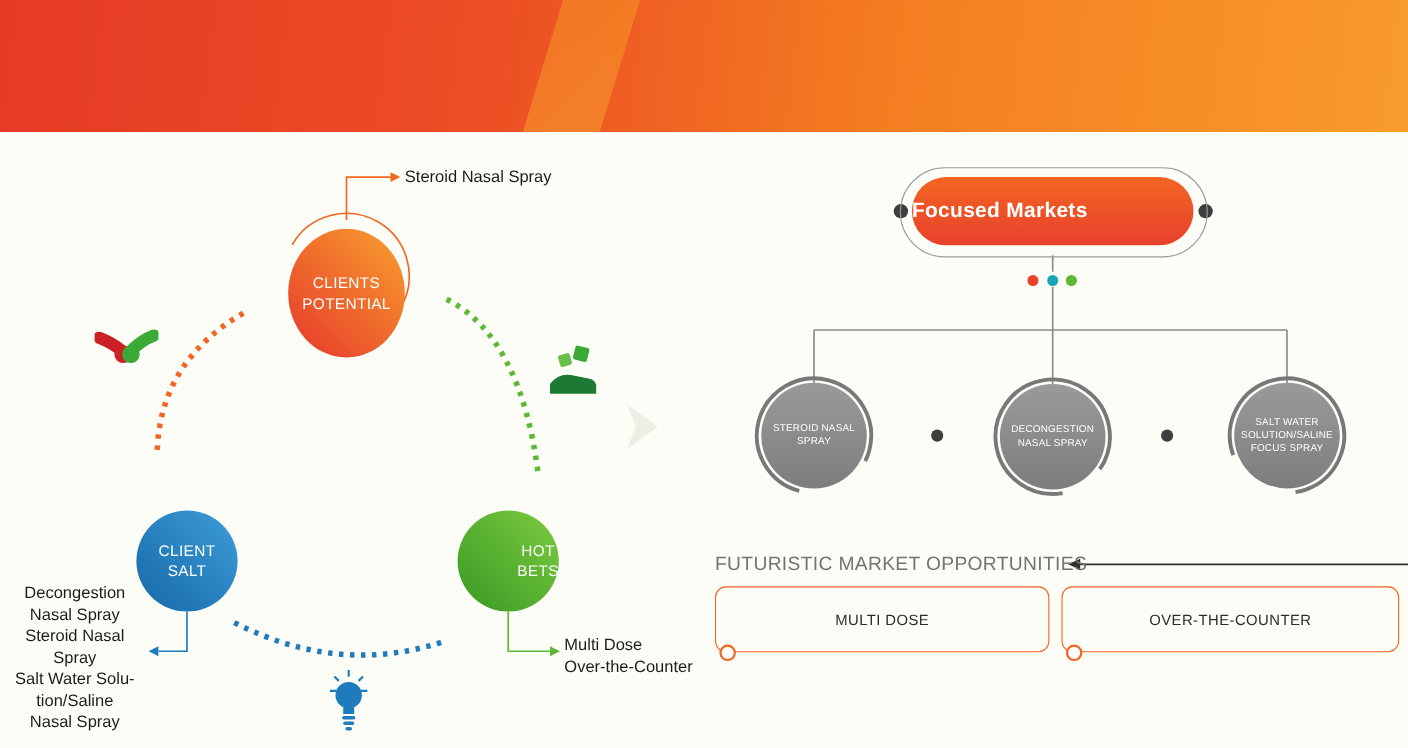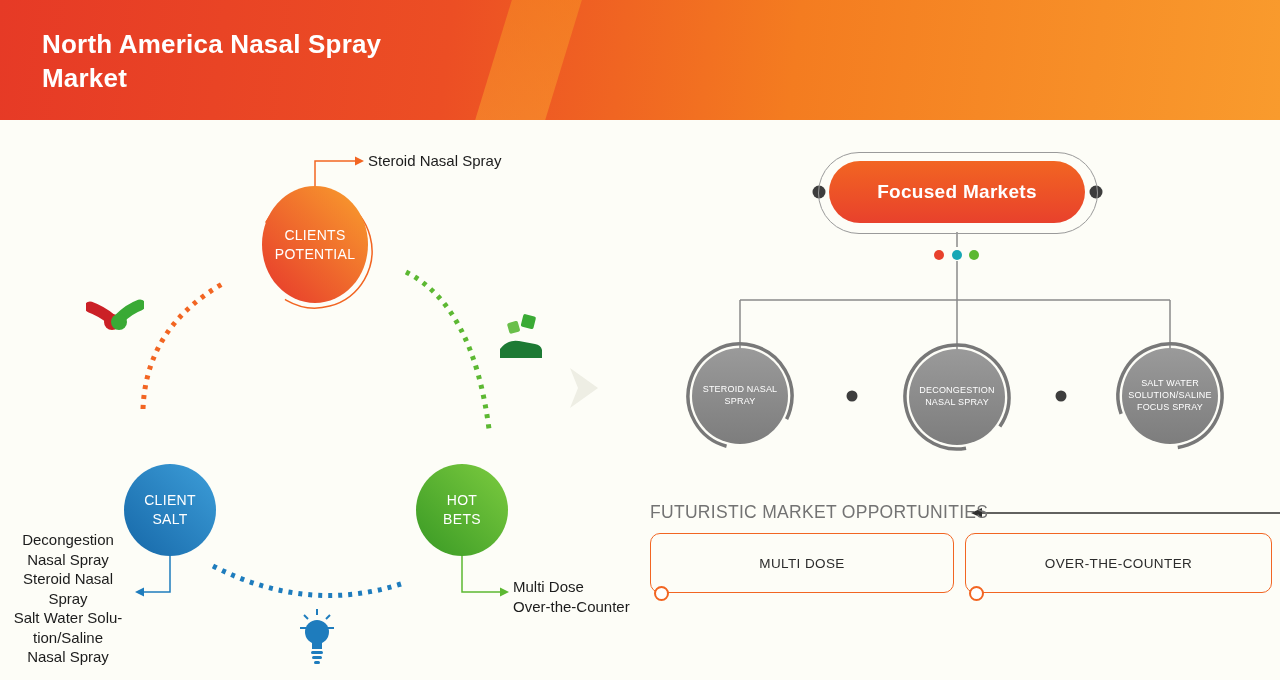--- a/index.html
+++ b/index.html
@@ -16,31 +16,31 @@
     font-size:26px;font-weight:700;line-height:1.3;letter-spacing:.2px;}
   .header-sub{position:absolute;left:578px;top:24px;width:670px;color:#fff;
     font-size:19px;line-height:1.35;}
 
   
   .bubble{position:absolute;border-radius:50%;display:flex;align-items:center;
     justify-content:center;text-align:center;color:#fff;z-index:3;}
   .bubble span{font-size:14px;letter-spacing:.3px;line-height:1.35;}
   .b-orange{background:linear-gradient(225deg,#f89b2d 5%,#e8412c 90%);}
   .b-blue{background:linear-gradient(225deg,#3b9bd6 5%,#1a6dad 90%);}
-  .b-green{background:linear-gradient(225deg,#79c93e 5%,#3f9e27 90%);}
+  .b-green{background:linear-gradient(225deg,#79c93e 5%,#3f9e27 90%);justify-content:flex-end;}
 
   
   .callout{position:absolute;color:#1c1c1c;font-size:15px;z-index:3;}
 
   
   .capsule-outline{position:absolute;left:818px;top:152px;width:278px;height:80px;
     border:1.5px solid #9a9a9a;border-radius:42px;z-index:2;}
   .capsule{position:absolute;left:829px;top:161px;width:256px;height:62px;
     border-radius:32px;background:linear-gradient(180deg,#f26522,#e8412c);
-    display:flex;align-items:center;justify-content:center;color:#fff;
+    display:flex;align-items:center;justify-content:flex-start;color:#fff;
     font-size:19px;font-weight:700;z-index:3;letter-spacing:.3px;}
   .node{position:absolute;width:96px;height:96px;border-radius:50%;
     background:linear-gradient(180deg,#9a9a9a,#7d7d7d);display:flex;align-items:center;
     justify-content:center;text-align:center;color:#fff;z-index:3;}
   .node span{font-size:9px;letter-spacing:.2px;line-height:1.3;}
 
   
   .opp-heading{position:absolute;left:650px;top:502px;font-size:17.5px;color:#737373;
     letter-spacing:.3px;z-index:3;}
   .opp-box{position:absolute;top:533px;height:58px;border:1.5px solid #f26522;
@@ -50,21 +50,20 @@
     border:2.5px solid #f26522;border-radius:50%;background:#fff;}
 
   svg.overlay{position:absolute;left:0;top:0;z-index:1;}
   .icon{position:absolute;z-index:3;}
 </style>
 </head>
 <body>
 
 <div class="header">
   <div class="header-slash"></div>
-  <div class="header-title">North America Nasal Spray Market</div>
 </div>
 
 <svg class="overlay" width="1280" height="680" viewBox="0 0 1280 680">
 
   <path d="M315,200 L315,161 L355,161" stroke="#f26522" stroke-width="1.5" fill="none"></path>
   <polygon points="355,156.5 364,161 355,165.5" fill="#f26522"></polygon>
 
   <path d="M170,556 L170,592 L144,592" stroke="#1e7cbd" stroke-width="1.5" fill="none"></path>
   <polygon points="144,587.5 135,592 144,596.5" fill="#1e7cbd"></polygon>
 
@@ -92,21 +91,21 @@
 
   <circle cx="852" cy="396" r="5.5" fill="#3d3d3d"></circle>
   <circle cx="1061" cy="396" r="5.5" fill="#3d3d3d"></circle>
 
   <line x1="982" y1="513" x2="1280" y2="513" stroke="#2e2e2e" stroke-width="1.5"></line>
   <polygon points="982,508 971,513 982,518" fill="#2e2e2e"></polygon>
 
   <polygon points="570,368 598,388 570,408 578,388" fill="#eeeee4"></polygon>
 </svg>
 
-<div class="bubble b-orange" style="left:262px;top:186px;width:106px;height:117px">
+<div class="bubble b-orange" style="left:262px;top:208px;width:106px;height:117px">
   <span class="pre">CLIENTS
 POTENTIAL</span>
 </div>
 
 <div class="bubble b-blue" style="left:124px;top:464px;width:92px;height:92px">
   <span class="pre">CLIENT
 SALT</span>
 </div>
 
 <div class="bubble b-green" style="left:416px;top:464px;width:92px;height:92px">

